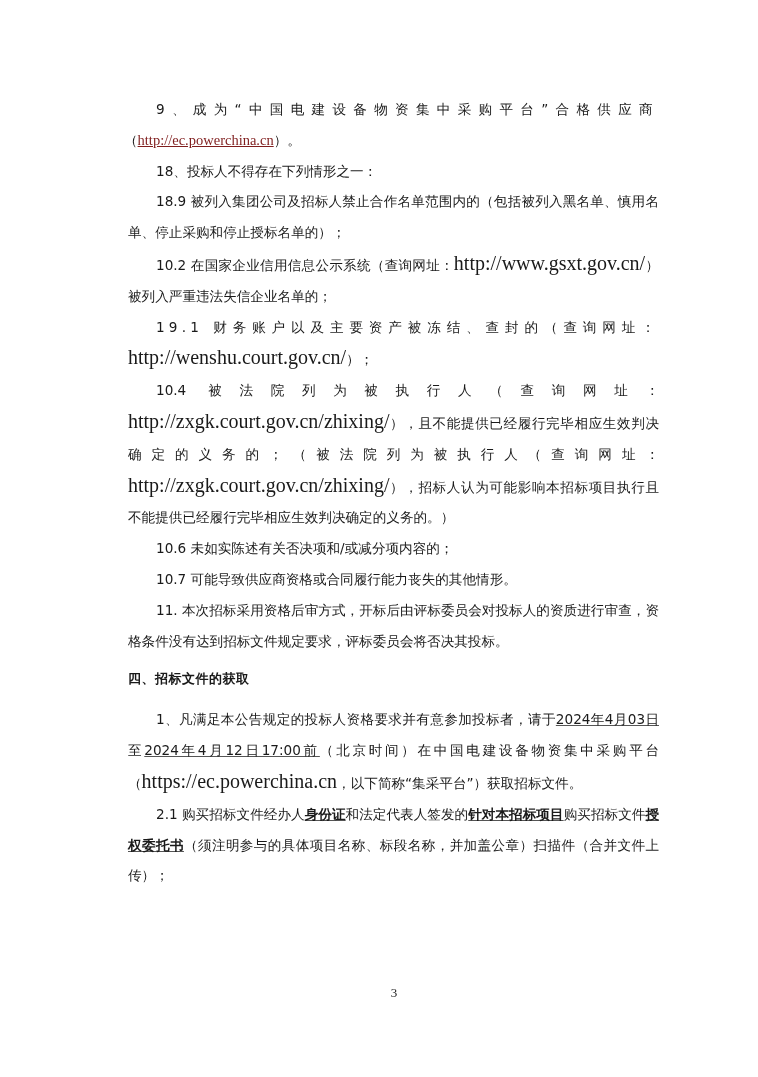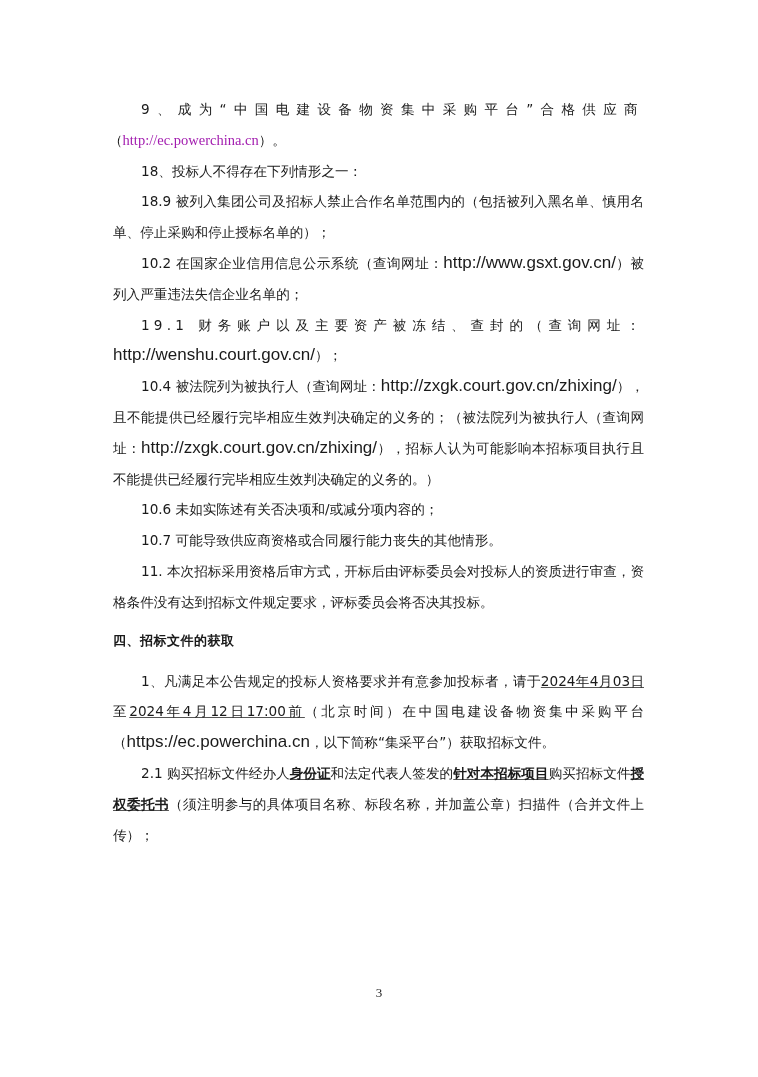--- a/index.html
+++ b/index.html
@@ -1,24 +1,24 @@
 <!DOCTYPE html>
 <html><head>
   <meta charset="utf-8">
   <style>
     html, body { margin:0; padding:0; background:#ffffff; }
     body { width:758px; height:1077px; position:relative; overflow:hidden;
       font-family: "DejaVu Sans", "Liberation Sans", sans-serif; color:#1a1a1a; }
-    .page { position:absolute; left:0; top:0; width:632px; height:1077px; background:#fff; }
+    .page { position:absolute; left:15px; top:0; width:632px; height:1077px; background:#fff; }
     .content { position:absolute; left:113px; top:94px; width:531px; }
     .p { font-size:13.6px; line-height:30.8px; margin:0; text-align:justify; text-align-last:left; white-space:normal; }
     .indent { text-indent:28px; }
     .spread { text-align:justify; text-align-last:justify; }
-    .mono { font-family:Liberation Sans, sans-serif; font-size:17px; }
-    .link { color:#a21caf; font-family:"Liberation Serif", serif; font-size:14.5px; }
+    .mono { font-family:Liberation Serif, serif; font-size:20px; }
+    .link { color:#7f1d1d; text-decoration:underline; font-family:"Liberation Serif", serif; font-size:14.5px; }
     .ul { text-decoration:underline; text-decoration-color:#555; }
     .b { font-weight:bold; text-decoration:underline; text-decoration-color:#555; }
     .heading { font-size:13px; font-weight:bold; line-height:30px; margin:8px 0 10px 0; letter-spacing:0.5px; }
     .pagenum { position:absolute; left:0; width:758px; top:985px; text-align:center;
       font-family:"Liberation Serif", serif; font-size:13px; color:#222; }
   </style>
 </head>
 <body>
 
 <div class="page">

